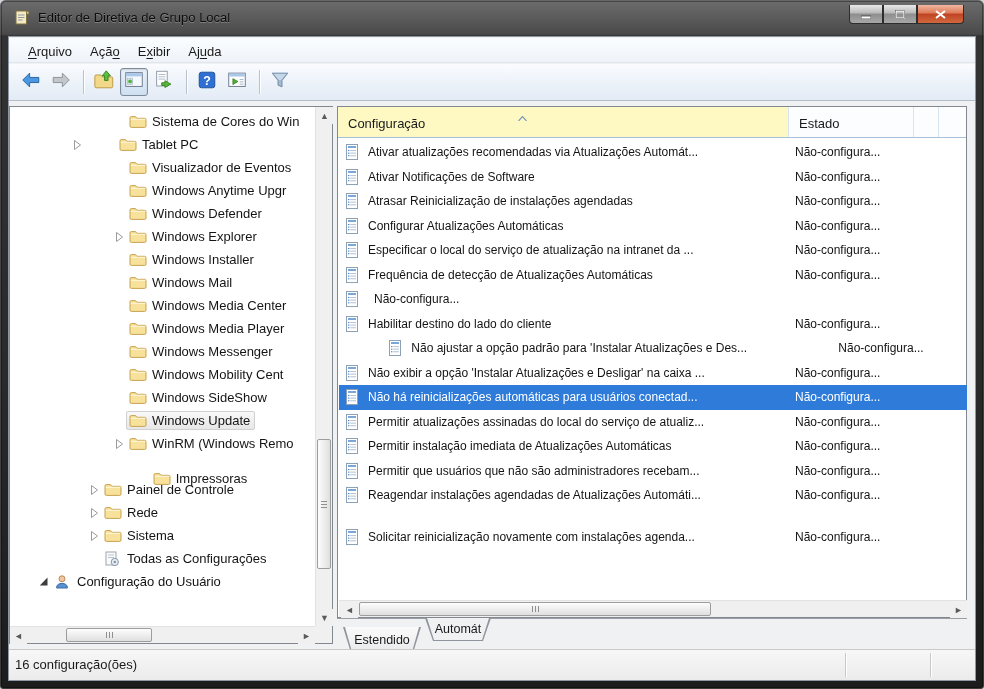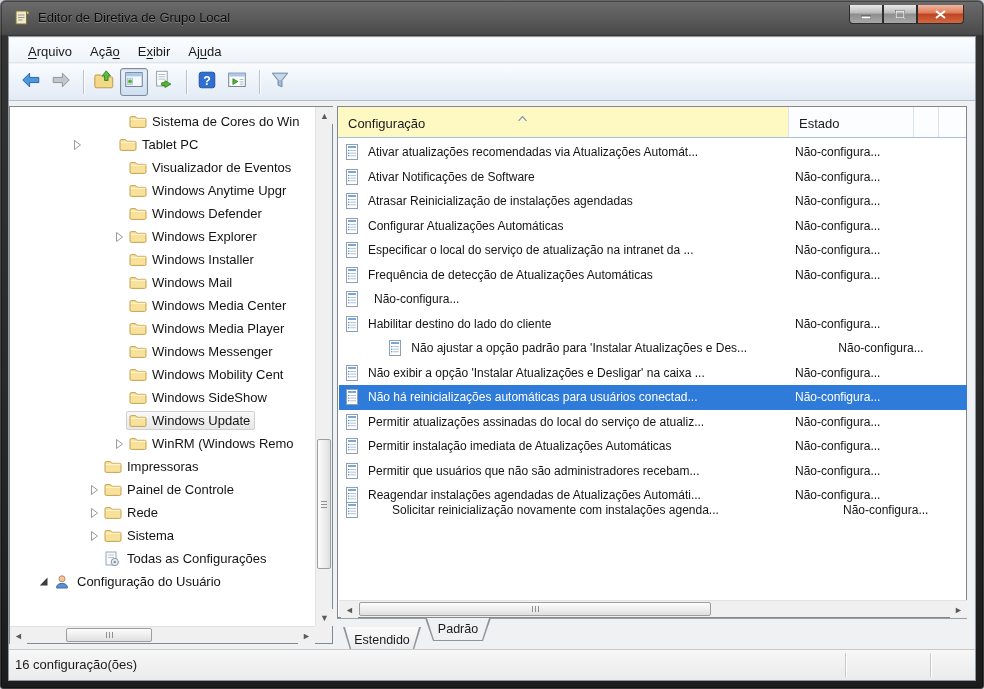--- a/index.html
+++ b/index.html
@@ -367,21 +367,21 @@
           <span class="tnode">
             <span class="ticon">
               <svg width="18" height="15" viewBox="0 0 18 15">
                 <path d="M1 4 Q1 2.6 2.3 2.6 L6.5 2.6 L7.9 4.3 L15.7 4.3 Q17 4.3 17 5.6 L17 12 Q17 13.4 15.7 13.4 L2.3 13.4 Q1 13.4 1 12 Z" fill="#f7e19b" stroke="#c7a14f"></path>
                 <path d="M1.8 5.4 L16.2 5.4" stroke="#fdf4cd" stroke-width="1.3"></path>
               </svg>
             </span>
             <span>WinRM (Windows Remo</span>
           </span>
         </div>
-        <div class="trow" style="top: 348px; padding-left: 77px;">
+        <div class="trow" style="top: 348px; padding-left: 77px; flex-direction: column;">
           <span class="chev"></span>
           <span class="tnode">
             <span class="ticon">
               <svg width="18" height="15" viewBox="0 0 18 15">
                 <path d="M1 4 Q1 2.6 2.3 2.6 L6.5 2.6 L7.9 4.3 L15.7 4.3 Q17 4.3 17 5.6 L17 12 Q17 13.4 15.7 13.4 L2.3 13.4 Q1 13.4 1 12 Z" fill="#f7e19b" stroke="#c7a14f"></path>
                 <path d="M1.8 5.4 L16.2 5.4" stroke="#fdf4cd" stroke-width="1.3"></path>
               </svg>
             </span>
             <span>Impressoras</span>
           </span>
@@ -809,21 +809,21 @@
               <g fill="#4a86c8">
                 <rect x="3" y="6" width="1.4" height="1.1"></rect>
                 <rect x="3" y="8.6" width="1.4" height="1.1"></rect>
                 <rect x="3" y="11.2" width="1.4" height="1.1"></rect>
               </g>
             </svg>
           </span>
           <span class="lname">Reagendar instalações agendadas de Atualizações Automáti...</span>
           <span class="lstate">Não-configura...</span>
         </div>
-        <div class="lrow" style="top: 391px; gap: 24px;">
+        <div class="lrow" style="top: 418px;">
           <span class="licon">
             <svg width="14" height="16" viewBox="0 0 14 16">
               <rect x="1.5" y="0.5" width="11" height="15" fill="#fff" stroke="#8ea0b5"></rect>
               <rect x="3" y="2" width="8" height="2" fill="#7aa7d8"></rect>
               <g fill="#b9c6d6">
                 <rect x="5.2" y="6" width="5.8" height="1.1"></rect>
                 <rect x="5.2" y="8.6" width="5.8" height="1.1"></rect>
                 <rect x="5.2" y="11.2" width="5.8" height="1.1"></rect>
               </g>
               <g fill="#4a86c8">
@@ -848,21 +848,21 @@
   </div>
 
   <div class="tabs-row">
     <div class="tab" style="left:6px;width:78px;">
       <div class="tab-in">
           <span>Estendido</span>
         </div>
     </div>
     <div class="tab active" style="left:88px;width:66px;">
       <div class="tab-in">
-          <span>Padrão</span>
+          <span>Automát</span>
         </div>
     </div>
   </div>
 
   <div class="statusbar">
     <span class="status-text">16 configuração(ões)</span>
     <div class="status-div" style="left:836px;"></div>
     <div class="status-div" style="left:921px;"></div>
   </div>
 

